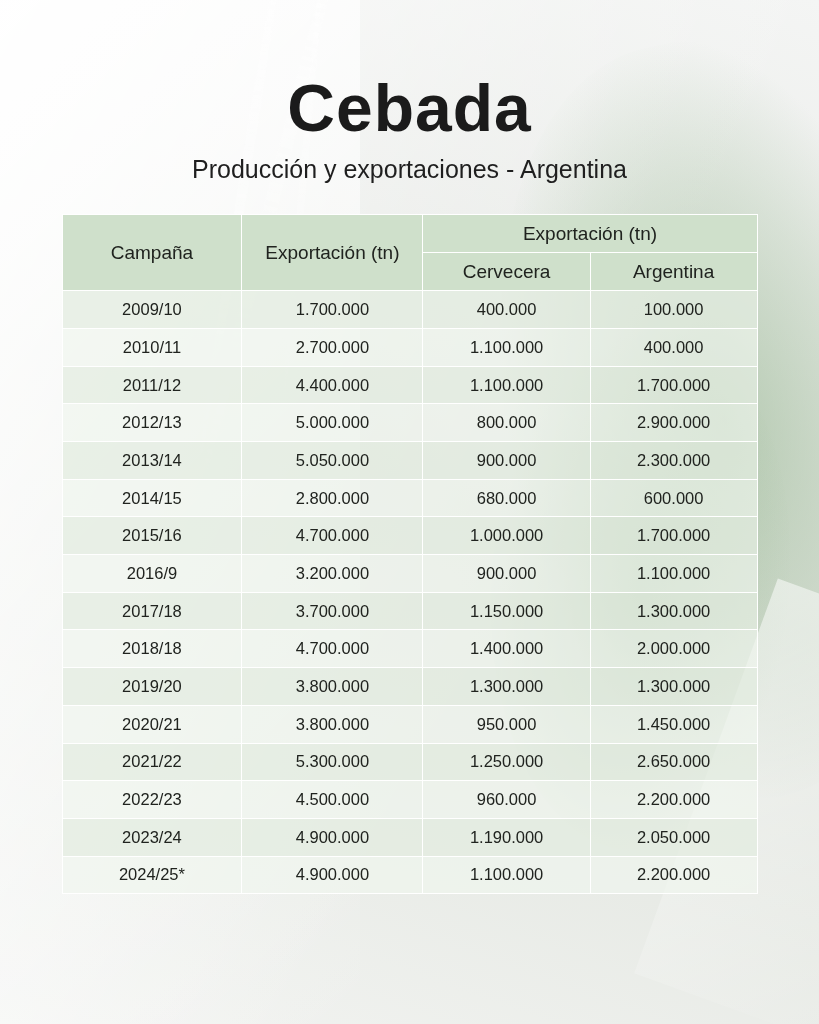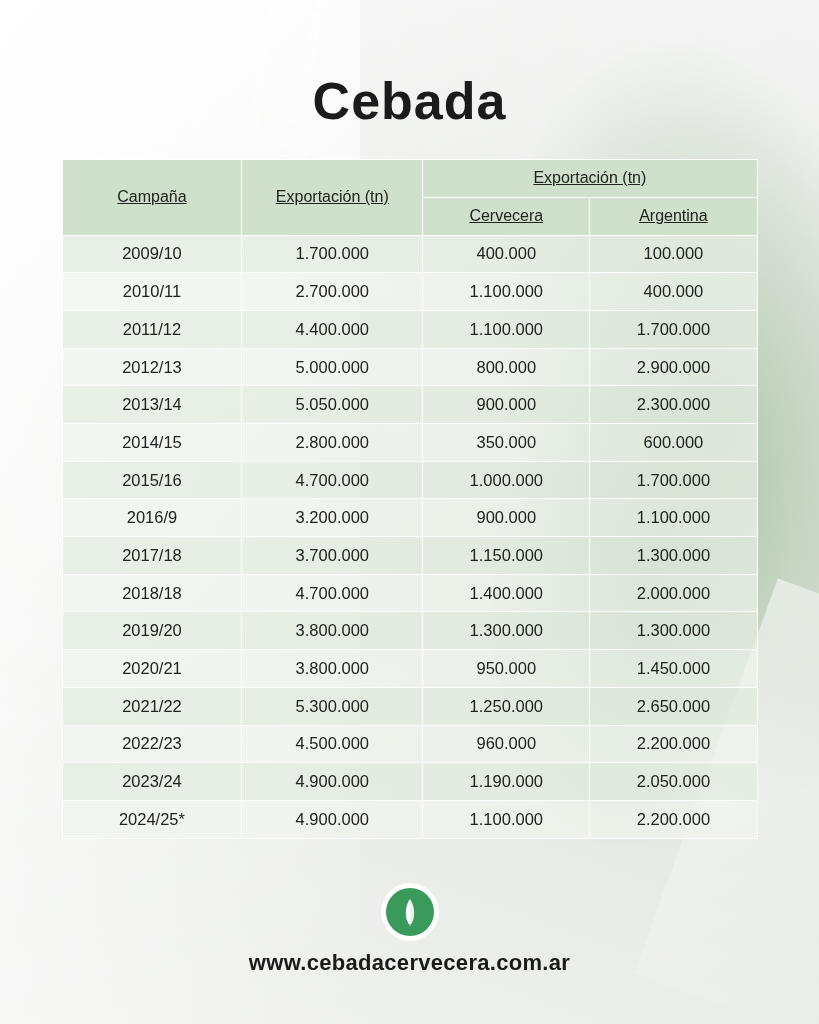--- a/index.html
+++ b/index.html
@@ -67,21 +67,21 @@
 
   .content {
     position: relative;
     z-index: 5;
     width: 819px;
     height: 1024px;
   }
 
   .title {
     text-align: center;
-    font-size: 52px;
+    font-size: 66px;
     font-weight: bold;
     letter-spacing: 1px;
     color: #1b1b1b;
     margin: 0;
     padding-top: 74px;
     line-height: 1.05;
   }
   .subtitle {
     text-align: center;
     font-size: 25px;
@@ -99,25 +99,24 @@
     border-collapse: collapse;
     background: rgba(255,255,255,0.12);
   }
   table.data th, table.data td {
     text-align: center;
     font-weight: normal;
     color: #20231f;
   }
   thead th {
     background: #cfe0cb;
-    font-size: 16px;
+    font-size: 19px;
     color: #1f2a1d;
     border: 1px solid #ffffff;
     padding: 0;
-    text-decoration: underline;
   }
   th.campana, th.produccion {
     height: 74px;
     vertical-align: middle;
     width: 186px;
   }
   th.exportacion-top {
     height: 37px;
     vertical-align: middle;
   }
@@ -178,20 +177,21 @@
   <div class="bg-green green-1"></div>
   <div class="bg-green green-2"></div>
   <div class="bg-blade blade-a"></div>
   <div class="bg-blade blade-b"></div>
   <div class="bg-blade blade-c"></div>
   <div class="bg-light light-2"></div>
 
   <div class="content">
 
     <h1 class="title">Cebada</h1>
+    <h2 class="subtitle">Producción y exportaciones - Argentina</h2>
 
     <div class="table-wrap">
       <table class="data">
         <thead>
           <tr>
             <th class="campana" rowspan="2">Campaña</th>
             <th class="produccion" rowspan="2">Exportación (tn)</th>
             <th class="exportacion-top" colspan="2">Exportación (tn)</th>
           </tr>
           <tr>
@@ -226,21 +226,21 @@
           </tr>
           <tr>
             <td>2013/14</td>
             <td>5.050.000</td>
             <td>900.000</td>
             <td>2.300.000</td>
           </tr>
           <tr>
             <td>2014/15</td>
             <td>2.800.000</td>
-            <td>350.000</td>
+            <td>680.000</td>
             <td>600.000</td>
           </tr>
           <tr>
             <td>2015/16</td>
             <td>4.700.000</td>
             <td>1.000.000</td>
             <td>1.700.000</td>
           </tr>
           <tr>
             <td>2016/9</td>
@@ -294,25 +294,15 @@
             <td>2024/25*</td>
             <td>4.900.000</td>
             <td>1.100.000</td>
             <td>2.200.000</td>
           </tr>
         </tbody>
       </table>
     </div>
 
 
-    <div class="footer">
-      <div class="logo">
-        <svg width="26" height="30" viewBox="0 0 26 30" aria-hidden="true">
-          <path d="M13 2 C9 8 8 15 9.5 22 L11.6 27 L13 27 L13 2 Z" fill="#ffffff"></path>
-          <path d="M13 2 C17 8 18 15 16.5 22 L14.4 27 L13 27 L13 2 Z" fill="#eaf4ec"></path>
-          <path d="M12.6 26 L13.4 26 L13.4 29 L12.6 29 Z" fill="#ffffff"></path>
-        </svg>
-      </div>
-      <div class="url">www.cebadacervecera.com.ar</div>
-    </div>
 
   </div>
 </div>
 
 </body></html>

